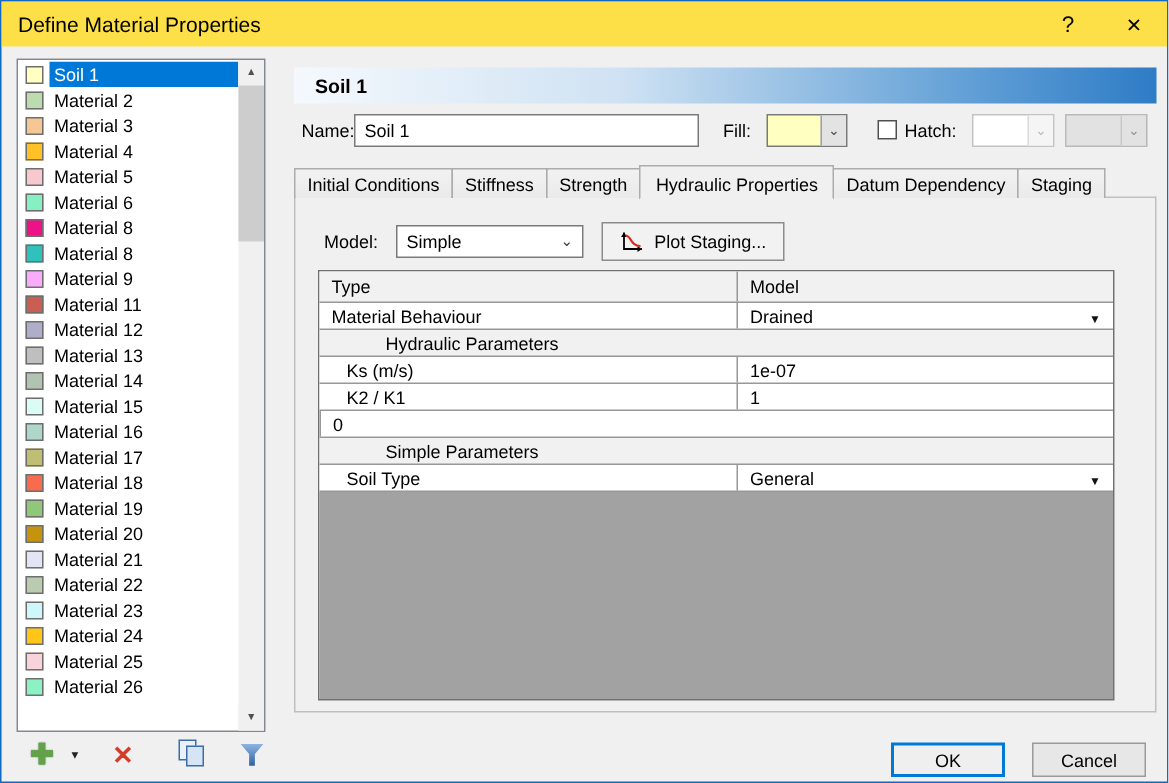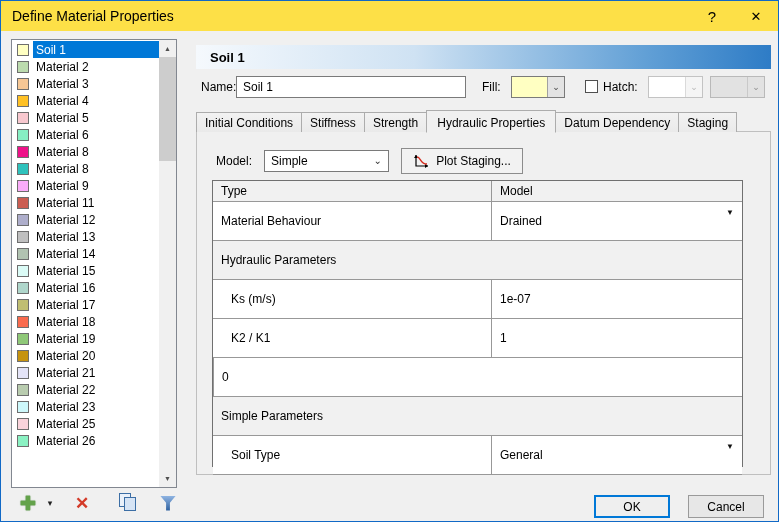--- a/index.html
+++ b/index.html
@@ -92,26 +92,26 @@
   .model-combo { position:absolute; left:67px; top:4px; width:125px; height:22px; border:1px solid #7A7A7A;
                  background:#fff; display:flex; align-items:center; padding-left:6px; }
   .model-combo .chev { position:absolute; right:6px; top:4px; font-size:10px; color:#333; }
   .plot-btn { position:absolute; left:204px; top:2px; width:122px; height:26px; background:#F2F2F2;
               border:1px solid #8C8C8C; display:flex; align-items:center; justify-content:center; gap:6px;
               font-size:12px; }
 
   
   .prop-table { position:absolute; left:15px; top:48px; width:531px; height:287px;
                 border:1px solid #707070; background:#fff; display:flex; flex-direction:column; }
-  .t-row { display:grid; grid-template-columns:278px 1fr; height:39px; flex:0 0 21px;
+  .t-row { display:grid; grid-template-columns:278px 1fr; height:18px; flex:0 0 21px;
            border-bottom:1px solid #989898; background:#fff; }
   .t-row.header, .t-row.section { background:#F1F1F1; }
   .t-cell { display:flex; align-items:center; padding-left:8px; overflow:hidden; white-space:nowrap; }
   .t-cell.data { border-left:1px solid #989898; position:relative; }
-  .t-row.section .t-cell { grid-column:1 / span 2; border-left:none; }
+  .t-row.section .t-cell { grid-column:1 / span 2; border-left:none;margin-left:36px; }
   .t-cell.indent { padding-left:18px; }
   .t-dd { position:absolute; right:8px; top:6px; font-size:8px; color:#111; }
   .t-filler { flex:1; background:#A2A2A2; }
 
   
   .btn { position:absolute; top:494px; width:76px; height:23px; background:#E7E7E7;
          display:flex; align-items:center; justify-content:center; font-size:12px; }
   .btn-ok { left:593px; border:2px solid #0078D7; background:#EFEFEF; }
   .btn-cancel { left:687px; border:1px solid #9A9A9A; }
 
@@ -215,20 +215,24 @@
           <span class="mat-swatch" style="background: rgb(228, 228, 247);"></span>
           <span class="mat-label-wrap">Material 21</span>
         </div>
         <div class="mat-item">
           <span class="mat-swatch" style="background: rgb(185, 204, 175);"></span>
           <span class="mat-label-wrap">Material 22</span>
         </div>
         <div class="mat-item">
           <span class="mat-swatch" style="background: rgb(205, 248, 251);"></span>
           <span class="mat-label-wrap">Material 23</span>
+        </div>
+        <div class="mat-item">
+          <span class="mat-swatch" style="background: rgb(255, 197, 23);"></span>
+          <span class="mat-label-wrap">Material 24</span>
         </div>
         <div class="mat-item">
           <span class="mat-swatch" style="background: rgb(249, 211, 219);"></span>
           <span class="mat-label-wrap">Material 25</span>
         </div>
         <div class="mat-item">
           <span class="mat-swatch" style="background: rgb(139, 242, 195);"></span>
           <span class="mat-label-wrap">Material 26</span>
         </div>
       </div>

